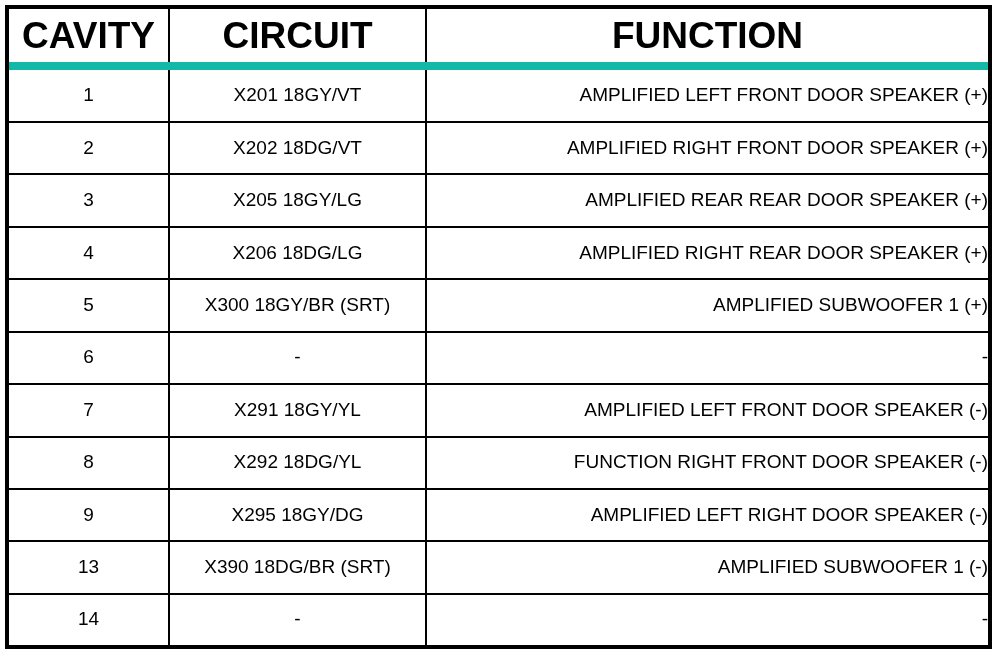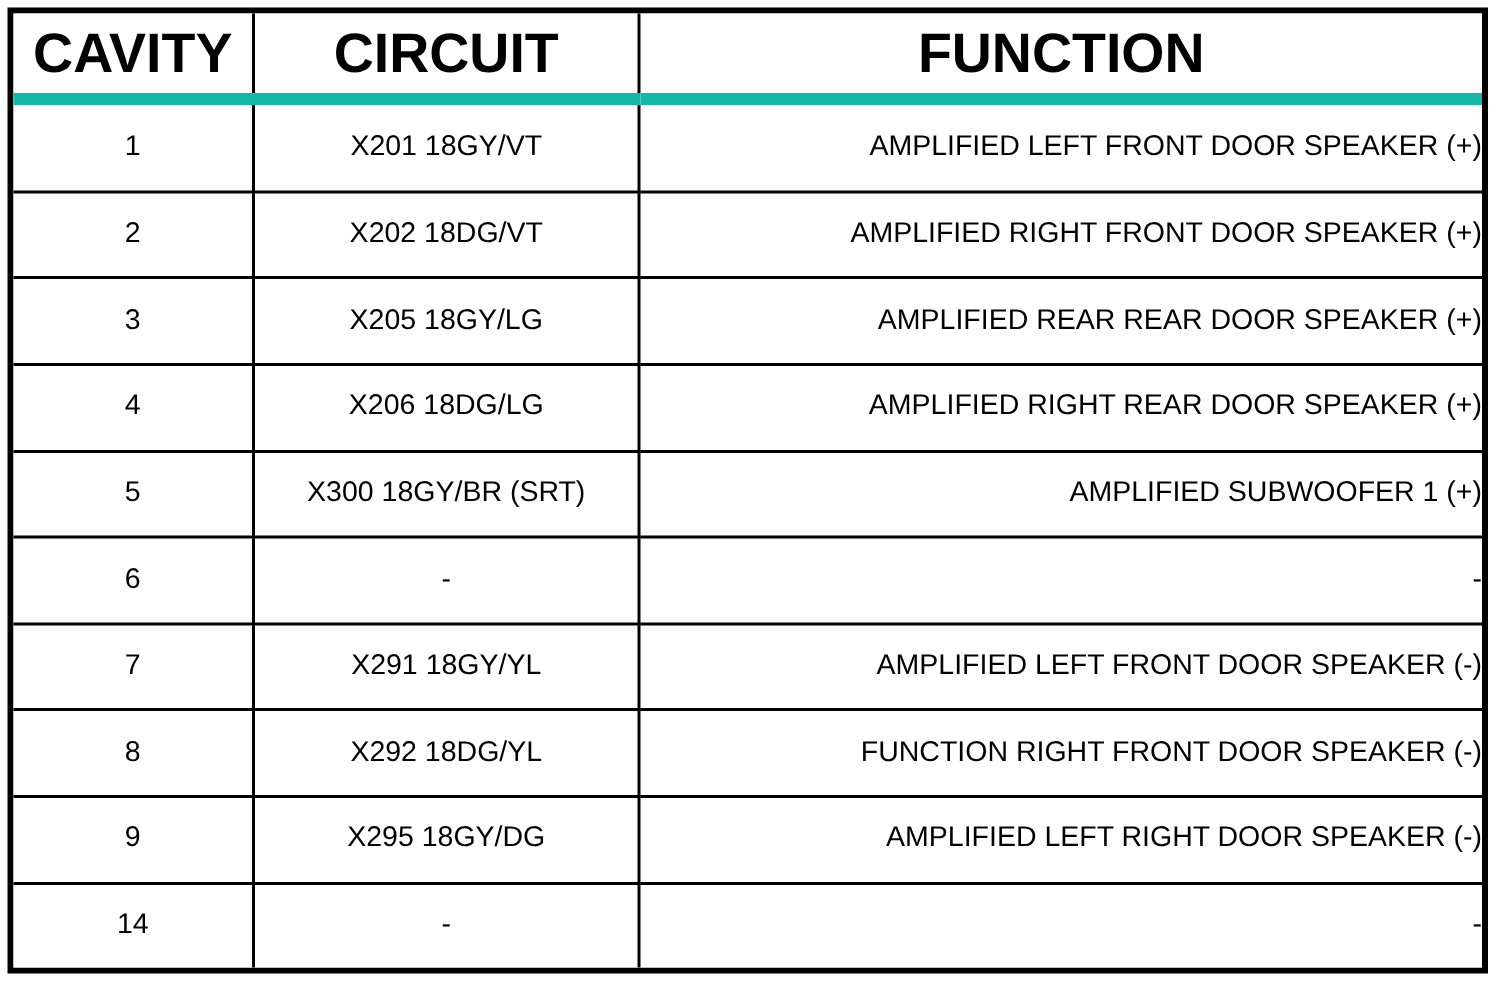--- a/index.html
+++ b/index.html
@@ -151,19 +151,24 @@
         <td class="c-cav">8</td>
         <td class="c-cir">X292 18DG/YL</td>
         <td class="c-fun">FUNCTION RIGHT FRONT DOOR SPEAKER (-)</td>
       </tr>
       <tr class="data-row">
         <td class="c-cav">9</td>
         <td class="c-cir">X295 18GY/DG</td>
         <td class="c-fun">AMPLIFIED LEFT RIGHT DOOR SPEAKER (-)</td>
       </tr>
       <tr class="data-row">
+        <td class="c-cav">13</td>
+        <td class="c-cir">X390 18DG/BR (SRT)</td>
+        <td class="c-fun">AMPLIFIED SUBWOOFER 1 (-)</td>
+      </tr>
+      <tr class="data-row">
         <td class="c-cav">14</td>
         <td class="c-cir">-</td>
         <td class="c-fun">-</td>
       </tr>
     </tbody>
   </table>
 </div>
 
 </body></html>

